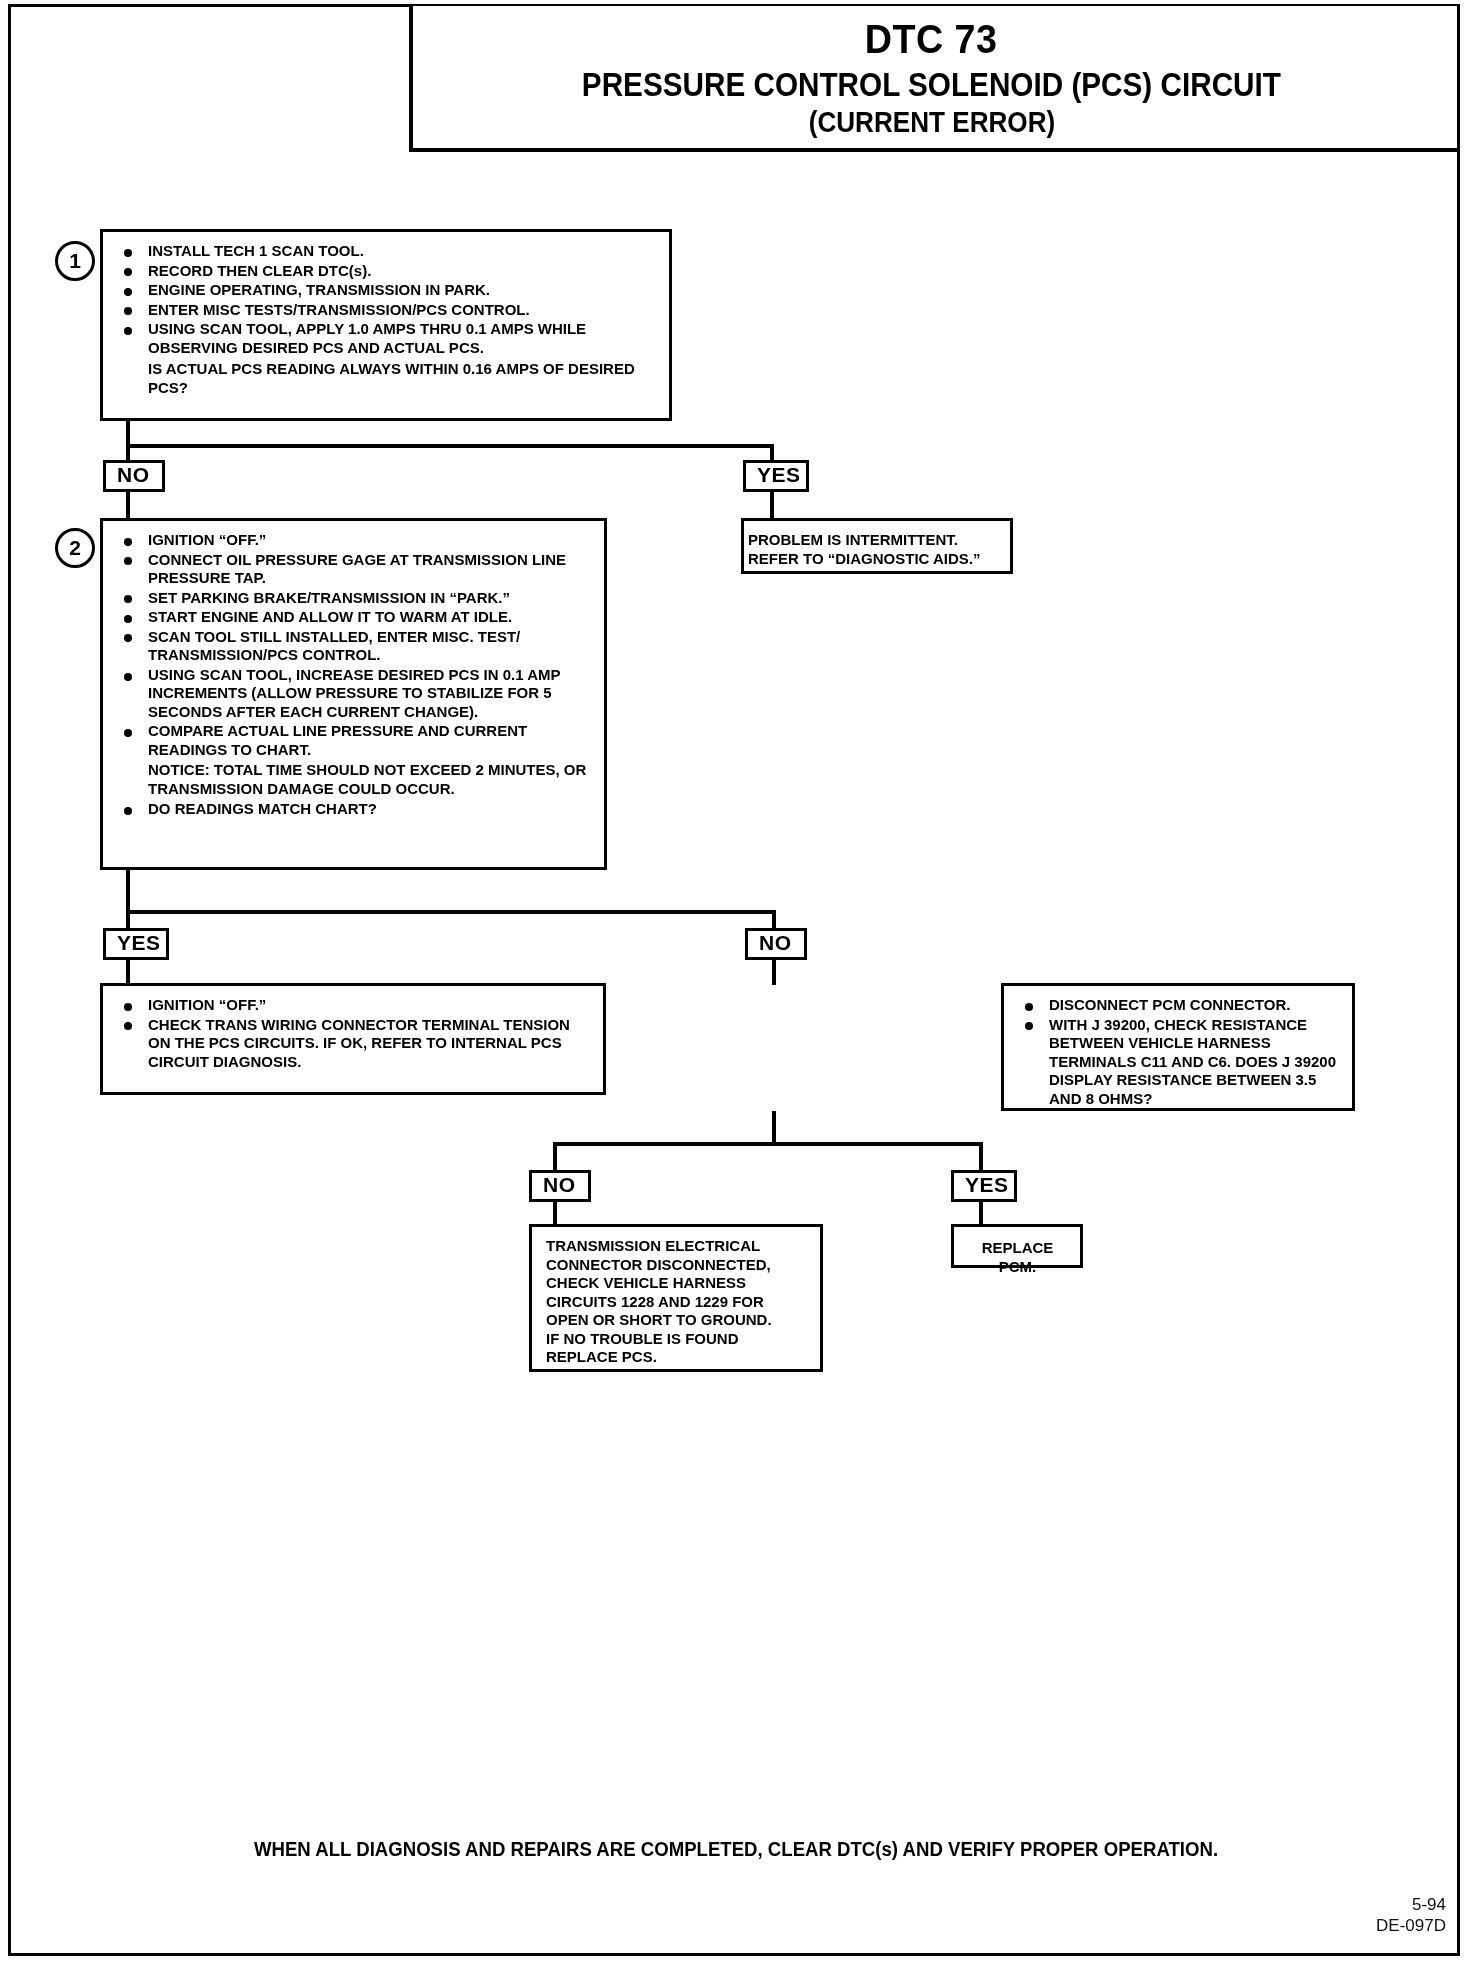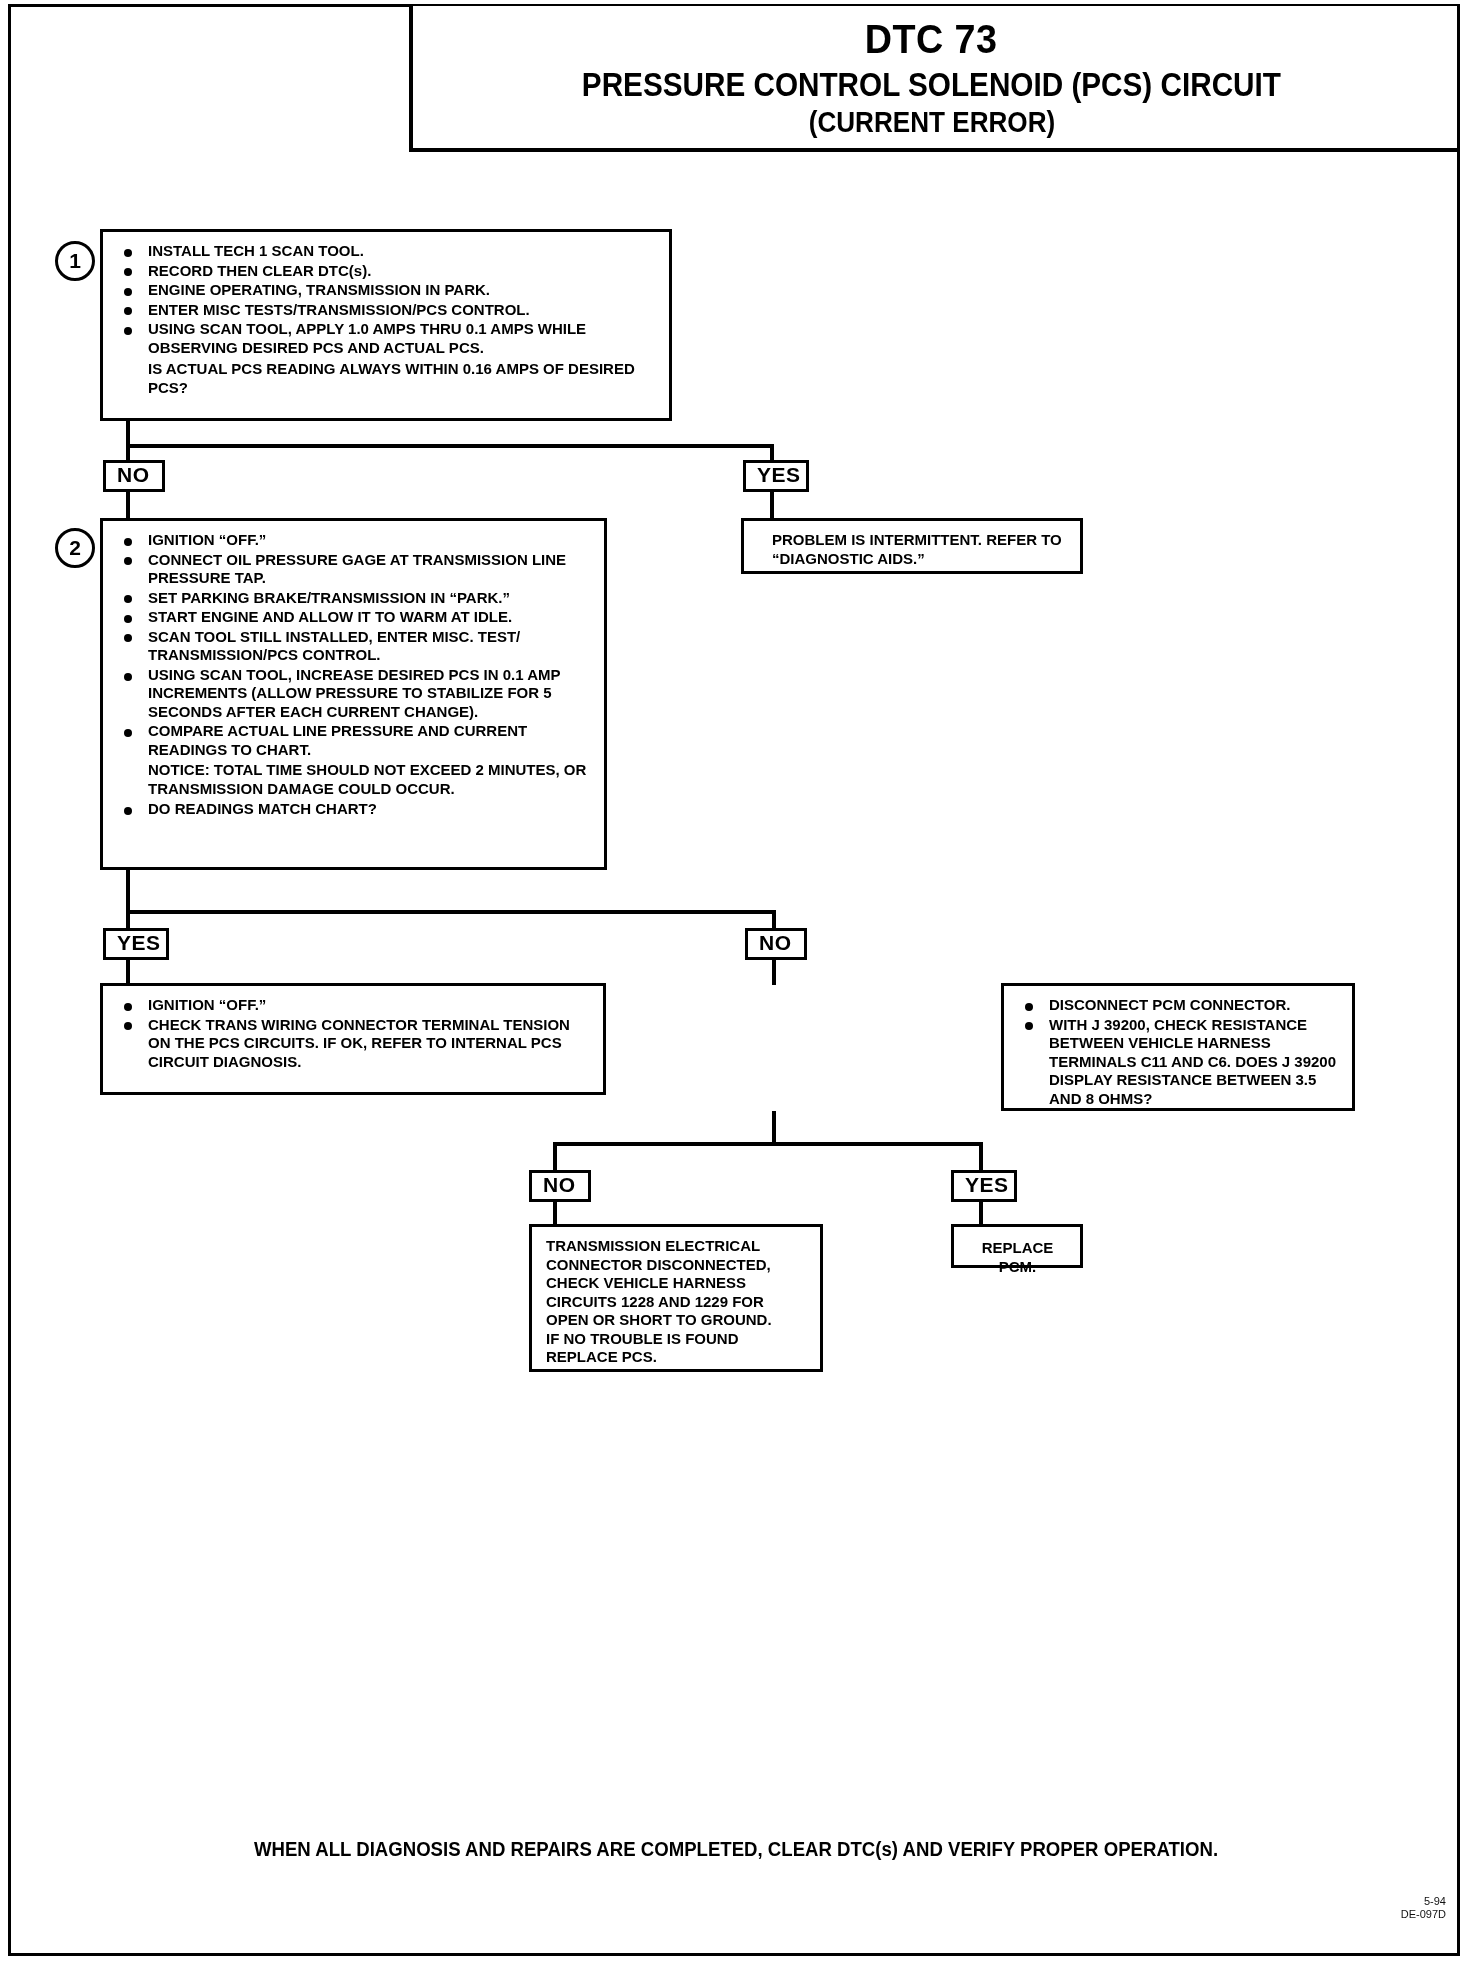--- a/index.html
+++ b/index.html
@@ -76,21 +76,21 @@
   
   .ln{position:absolute;background:#000;}
 
   
   .footer-note{
     position:absolute;left:0;top:1838px;width:1472px;text-align:center;
     font-size:20px;font-weight:bold;transform:scaleX(.93);
   }
   .pagecode{
     position:absolute;right:26px;top:1895px;text-align:right;
-    font-size:11px;font-weight:normal;line-height:1.22;color:#111;
+    font-size:17px;font-weight:normal;line-height:1.22;color:#111;
   }
 
   .t20{font-size:15px;}
 </style>
 </head>
 <body>
 
 <div class="page">
 
   <div class="page-border"></div>
@@ -125,21 +125,21 @@
   <div class="ynbox" style="left:103px;top:460px;width:62px;height:32px;">
     <span>NO</span>
   </div>
   <div class="ynbox" style="left:743px;top:460px;width:66px;height:32px;">
     <span>YES</span>
   </div>
 
   <div class="ln" style="left:126px;top:492px;width:4px;height:26px;"></div>
   <div class="ln" style="left:770px;top:492px;width:4px;height:28px;"></div>
 
-  <div class="box box-pad t20" style="left:741px;top:518px;width:342px;height:56px;padding-left:28px;padding-top:10px;">
+  <div class="box box-pad t20" style="left:741px;top:518px;width:272px;height:56px;padding-left:4px;padding-top:10px;">
     <div>PROBLEM IS INTERMITTENT. REFER TO “DIAGNOSTIC AIDS.”</div>
   </div>
 
   <div class="step-circle" style="left:55px;top:528px;">
     <span>2</span>
   </div>
 
   <div class="box box-pad t20" style="left:100px;top:518px;width:507px;height:352px;">
     <ul class="items">
       <li class="bulleted">IGNITION “OFF.”</li>

